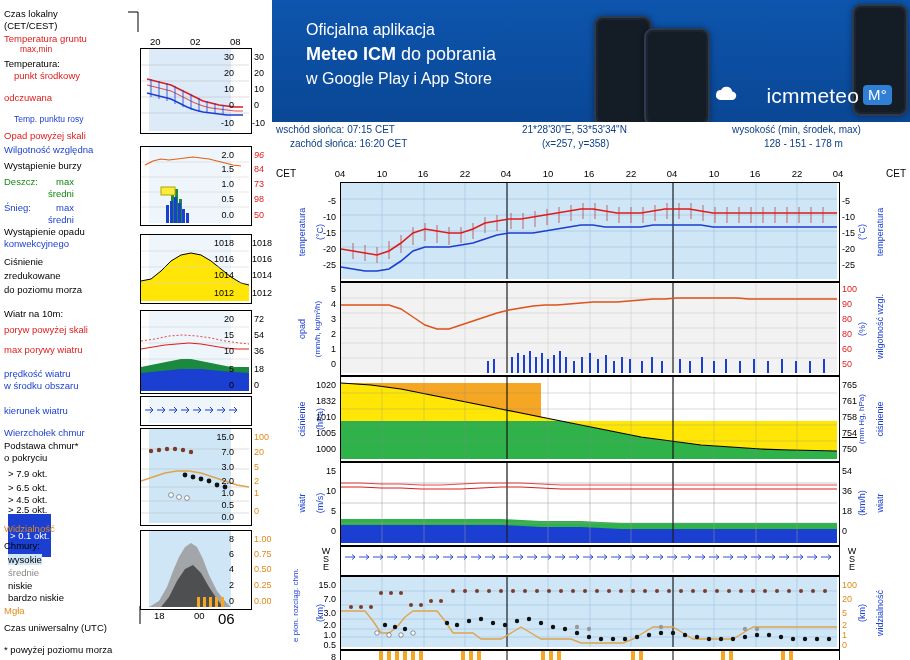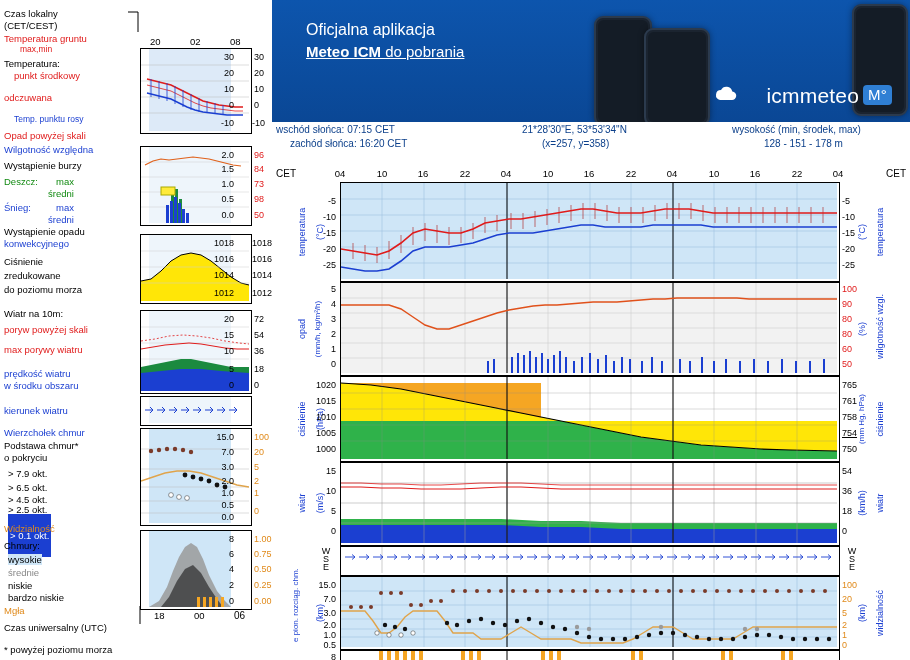--- a/index.html
+++ b/index.html
@@ -18,21 +18,21 @@
   
   .lbox{position:absolute;background:#fff;border:1px solid #000;}
   .axlabL{position:absolute;font-size:9px;text-align:right;}
   .axlabR{position:absolute;font-size:9px;text-align:left;}
 
   
   .banner{position:absolute;left:272px;top:0;width:638px;height:122px;background:#0b4ea2;overflow:hidden;}
   .banner .bg{position:absolute;left:0;top:0;right:0;bottom:0;background:linear-gradient(180deg,#0d55ad 0%,#0a4795 100%);}
   .banner .txt{position:absolute;left:34px;top:18px;color:#fff;line-height:1.45;}
   .banner .t1{font-size:16px;}
-  .banner .t2{font-size:15px;text-decoration:underline;}
+  .banner .t2{font-size:18px;}
   .banner .t2 b{font-weight:bold;}
   .banner .t3{font-size:16px;}
   .phone{position:absolute;top:2px;border-radius:9px;background:#1b2430;border:2px solid #2b3a4d;box-shadow:0 0 6px rgba(0,0,0,.4);overflow:hidden;}
   .phone .scr{position:absolute;left:2px;top:2px;right:2px;bottom:2px;border-radius:6px;background:#141c26;}
   .brand{position:absolute;right:18px;bottom:14px;color:#fff;font-size:21px;letter-spacing:.2px;}
   .brand .m2{display:inline-block;background:#2f7fd4;color:#fff;border-radius:4px;padding:1px 5px 2px 5px;font-size:15px;margin-left:4px;vertical-align:3px;}
   .brandicon{position:absolute;right:170px;bottom:14px;width:26px;height:26px;}
 
   
   .hdr{position:absolute;left:272px;top:122px;width:638px;height:32px;background:#fff;font-size:10px;color:#0b3f8a;}
@@ -185,21 +185,21 @@
             <rect x="45" y="66" width="3" height="10"></rect>
         </g>
         <rect x="20" y="40" width="14" height="8" fill="#ffeb3b" stroke="#aa0"></rect>
       </svg>
     </div>
     <div class="axlabL" style="left:200px;top:150px;width:34px;">2.0</div>
     <div class="axlabL" style="left:200px;top:164px;width:34px;">1.5</div>
     <div class="axlabL" style="left:200px;top:179px;width:34px;">1.0</div>
     <div class="axlabL" style="left:200px;top:194px;width:34px;">0.5</div>
     <div class="axlabL" style="left:200px;top:210px;width:34px;">0.0</div>
-    <div class="axlabR red" style="left:254px;top:150px;">96</div>
+    <div class="axlabR red" style="left:254px;top:150px;font-style:italic;">96</div>
     <div class="axlabR red" style="left:254px;top:164px;">84</div>
     <div class="axlabR red" style="left:254px;top:179px;">73</div>
     <div class="axlabR red" style="left:254px;top:194px;">98</div>
     <div class="axlabR red" style="left:254px;top:210px;">50</div>
 
     <div class="lbox" style="left:140px;top:234px;width:110px;height:68px;">
       <svg width="108" height="66" viewBox="0 0 108 66">
         <rect width="108" height="66" fill="#fff"></rect>
         <rect x="8" y="0" width="82" height="66" fill="#eef5fb"></rect>
         <path d="M0,46 L10,44 L20,36 L30,26 L40,20 L50,18 L60,20 L70,26 L80,34 L90,42 L100,48 L108,50 L108,66 L0,66 Z" fill="#ffe607"></path>
@@ -353,29 +353,30 @@
     <div class="axlabL" style="left:206px;top:596px;width:28px;">0</div>
     <div class="axlabR orange" style="left:254px;top:534px;">1.00</div>
     <div class="axlabR orange" style="left:254px;top:549px;">0.75</div>
     <div class="axlabR orange" style="left:254px;top:564px;">0.50</div>
     <div class="axlabR orange" style="left:254px;top:580px;">0.25</div>
     <div class="axlabR orange" style="left:254px;top:596px;">0.00</div>
 
     <div style="position:absolute;left:142px;top:610px;width:116px;height:12px;">
       <span style="position:absolute;left:12px;font-size:9.5px;">18</span>
       <span style="position:absolute;left:52px;font-size:9.5px;">00</span>
-      <span style="position:absolute;left:92px;font-size:10px;text-align:center;">06</span>
+      <span style="position:absolute;left:76px;font-size:15px;text-align:center;">06</span>
     </div>
   </div>
 
   <div class="banner">
     <div class="bg"></div>
     <div class="txt">
       <div class="t1">Oficjalna aplikacja</div>
       <div class="t2"><b>Meteo ICM</b><span> do pobrania</span></div>
+      <div class="t3">w Google Play i App Store</div>
     </div>
     <div class="phone" style="left:580px;top:4px;width:52px;height:108px;">
         <div class="scr"></div>
       </div>
     <div class="phone" style="left:322px;top:16px;width:54px;height:106px;">
         <div class="scr"></div>
       </div>
     <div class="phone" style="left:372px;top:28px;width:62px;height:94px;">
         <div class="scr"></div>
       </div>
@@ -644,21 +645,21 @@
     <div class="vax" style="left:18px;top:236px;height:58px;line-height:58px;">
         <span>(hPa)</span>
       </div>
     <div class="vax" style="right:0px;top:236px;height:58px;line-height:58px;">
         <span>ciśnienie</span>
       </div>
     <div class="vax" style="right:18px;top:230px;height:70px;line-height:70px;font-size:8px;">
         <span>(mm Hg, hPa)</span>
       </div>
     <div class="tickL" style="left:26px;top:226px;width:38px;">1020</div>
-    <div class="tickL" style="left:26px;top:242px;width:38px;">1015</div>
+    <div class="tickL" style="left:26px;top:242px;width:38px;">1832</div>
     <div class="tickL" style="left:26px;top:258px;width:38px;">1010</div>
     <div class="tickL" style="left:26px;top:274px;width:38px;">1005</div>
     <div class="tickL" style="left:26px;top:290px;width:38px;">1000</div>
     <div class="tickR" style="left:570px;top:226px;">765</div>
     <div class="tickR" style="left:570px;top:242px;">761</div>
     <div class="tickR" style="left:570px;top:258px;">758</div>
     <div class="tickR" style="left:570px;top:274px;text-decoration:underline;">754</div>
     <div class="tickR" style="left:570px;top:290px;">750</div>
 
     <div class="panel" style="top:308px;height:82px;">

